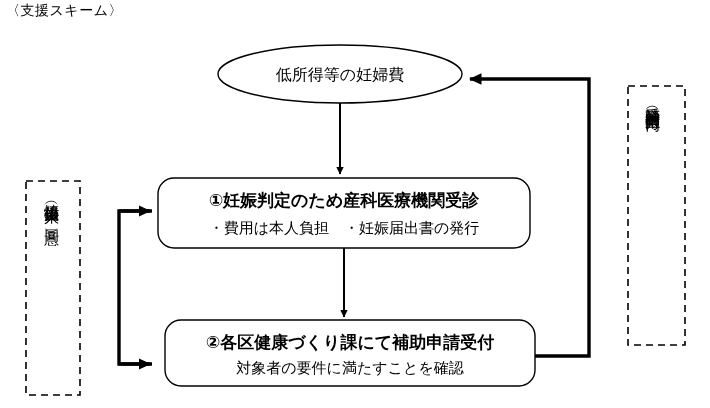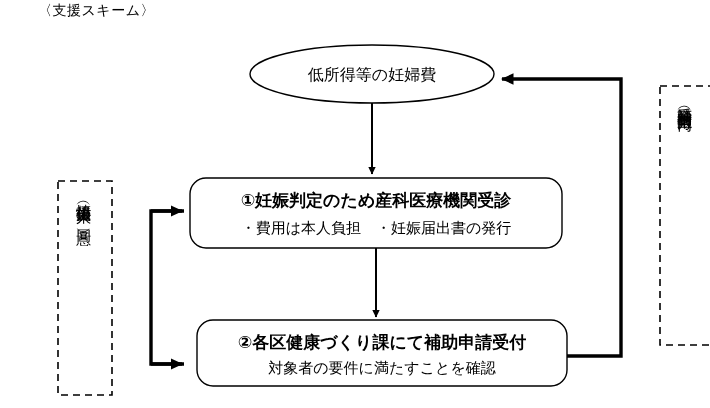--- a/index.html
+++ b/index.html
@@ -14,21 +14,20 @@
     color: #000000;
     overflow: hidden;
     position: relative;
   }
   #diagram-root {
     position: absolute;
     left: 0;
     top: 0;
     width: 616px;
     height: 408px;
-    margin-left: 32px;
   }
   .page-title {
     position: absolute;
     left: 6px;
     top: 2px;
     font-size: 14px;
     letter-spacing: 0.5px;
     white-space: nowrap;
     color: #000;
   }

